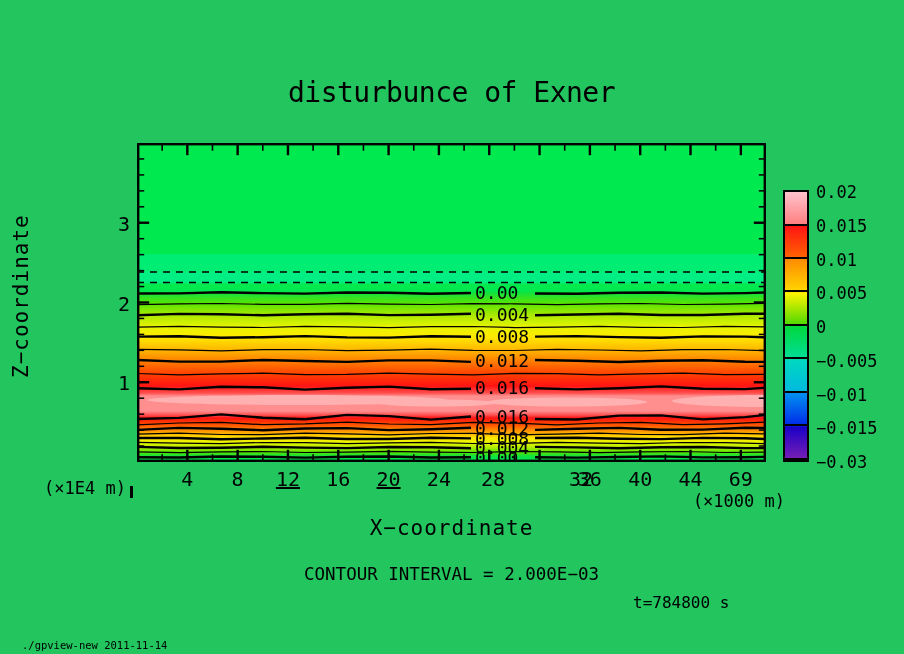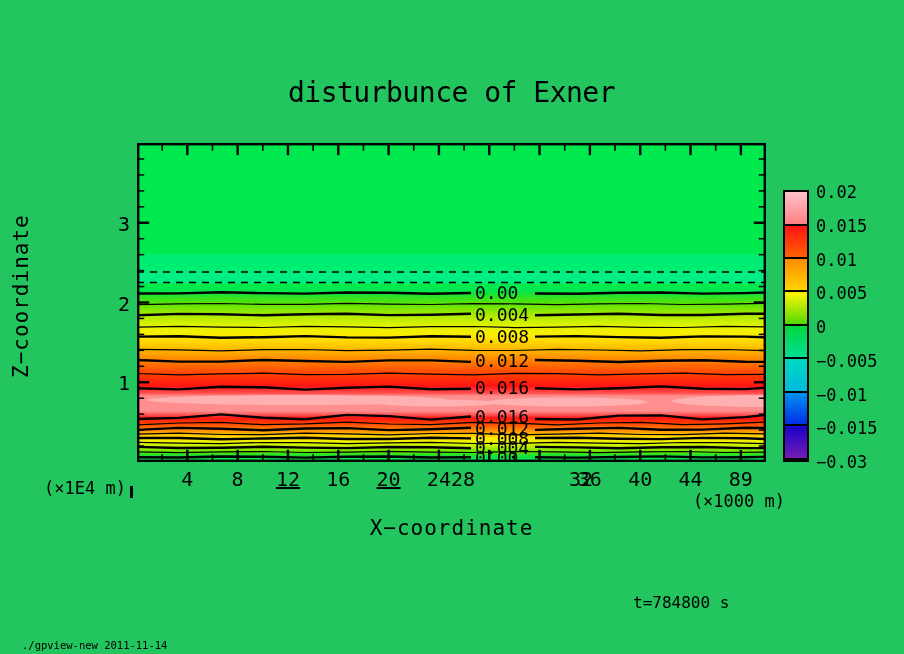--- a/index.html
+++ b/index.html
@@ -221,37 +221,38 @@
     <rect x="1.2" y="1.2" width="626.6" height="316.6" fill="none" stroke="#000" stroke-width="2.4"></rect>
   </svg>
 
   <div class="abs" id="colorbar"></div>
 
   <div class="abs" id="y-axis-title">Z−coordinate</div>
   <div class="abs" id="y-axis-unit">(×1E4 m)</div>
   <div class="abs" id="x-axis-title" style="text-align:center;">X−coordinate</div>
   <div class="abs" id="x-axis-unit">(×1000 m)</div>
 
+  <div class="abs ctr" id="contour-interval">CONTOUR INTERVAL = 2.000E−03</div>
   <div class="abs" id="time-label">t=784800 s</div>
 
   <div class="abs footer" id="footer-left">./gpview-new  2011-11-14</div>
 
   <div class="abs" id="axis-artifact"></div>
 <div class="abs xtick-label" style="left: 171.32px;">4</div>
     <div class="abs xtick-label" style="left: 221.64px;">8</div>
     <div class="abs xtick-label" style="left: 271.96px; text-decoration: underline;">12</div>
     <div class="abs xtick-label" style="left: 322.28px;">16</div>
     <div class="abs xtick-label" style="left: 372.6px; text-decoration: underline;">20</div>
     <div class="abs xtick-label" style="left: 422.92px;">24</div>
-    <div class="abs xtick-label" style="left: 447px;">28</div>
+    <div class="abs xtick-label" style="left: 477px;">28</div>
     <div class="abs xtick-label" style="left: 537px; margin-left: 28px;">32</div>
     <div class="abs xtick-label" style="left: 573.88px;">36</div>
     <div class="abs xtick-label" style="left: 624.2px;">40</div>
     <div class="abs xtick-label" style="left: 674.52px;">44</div>
-    <div class="abs xtick-label" style="left: 724.84px;">89</div>
+    <div class="abs xtick-label" style="left: 724.84px;">69</div>
     <div class="abs ytick-label" style="top: 371.25px;">1</div>
     <div class="abs ytick-label" style="top: 291.5px;">2</div>
     <div class="abs ytick-label" style="top: 211.75px;">3</div>
     <div class="abs cbar-label" style="top: 182px;">0.02</div>
     <div class="abs cbar-label" style="top: 215.75px;">0.015</div>
     <div class="abs cbar-label" style="top: 249.5px;">0.01</div>
     <div class="abs cbar-label" style="top: 283.25px;">0.005</div>
     <div class="abs cbar-label" style="top: 317px;">0</div>
     <div class="abs cbar-label" style="top: 350.75px;">−0.005</div>
     <div class="abs cbar-label" style="top: 384.5px;">−0.01</div>

